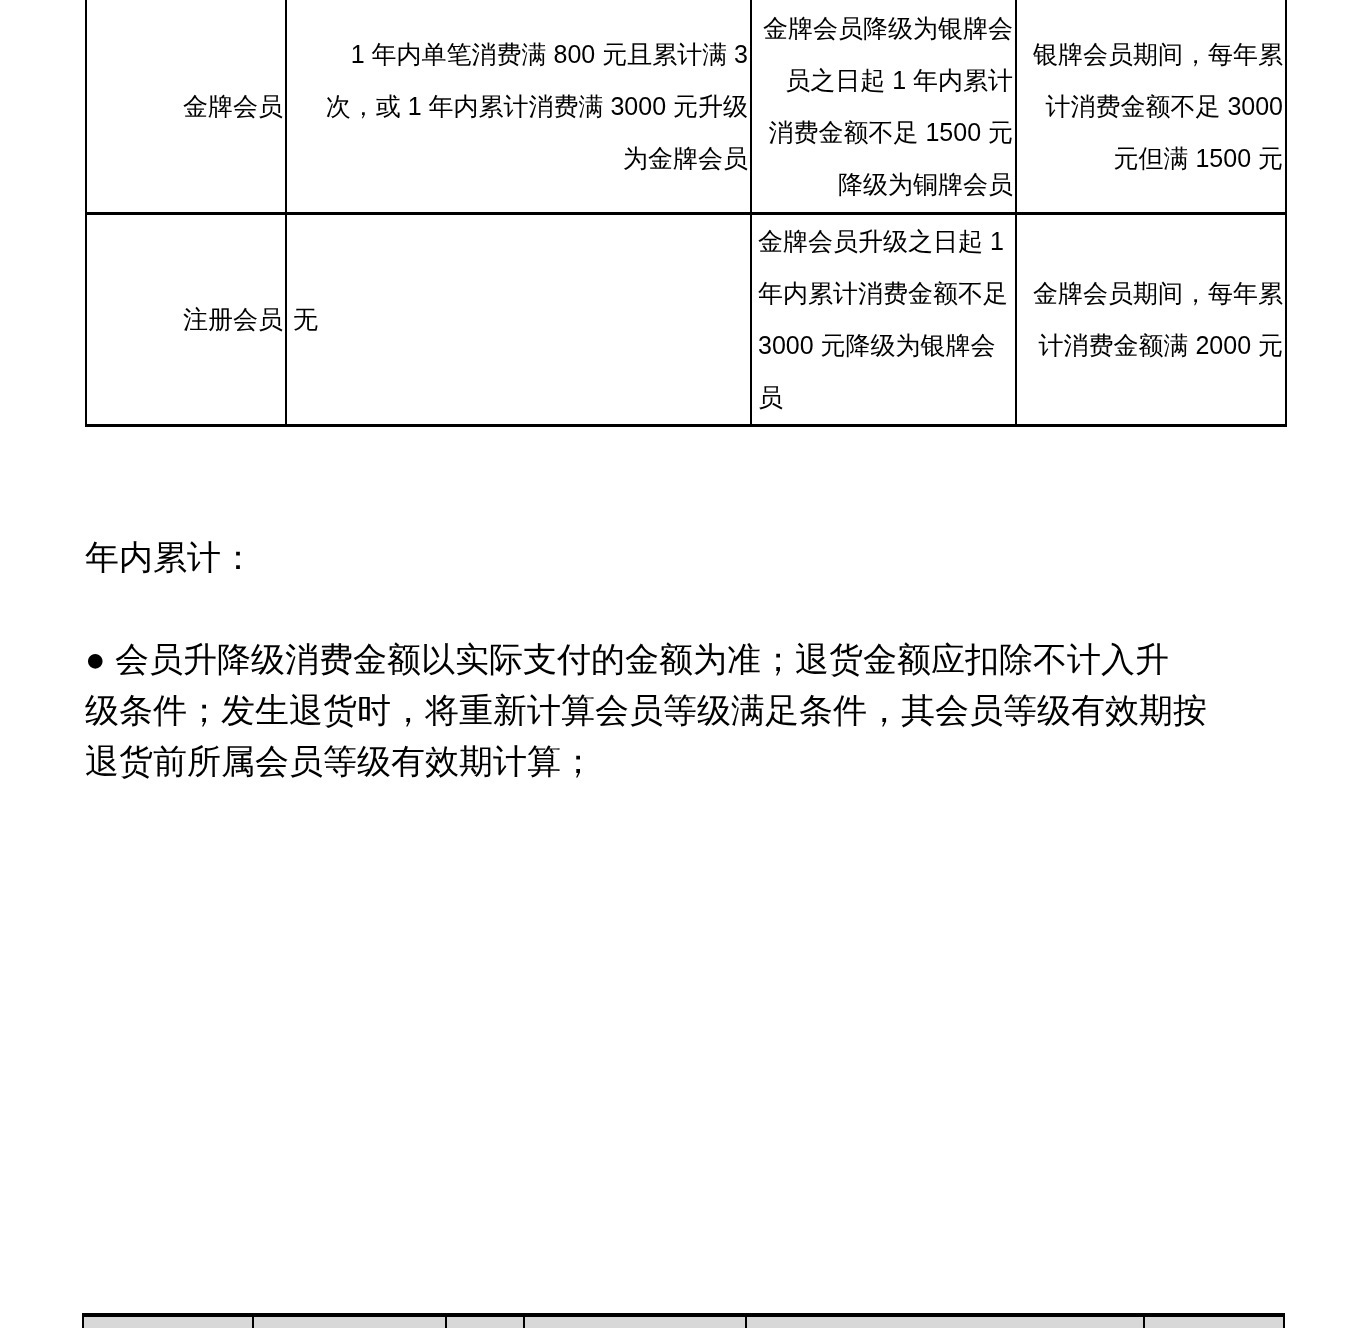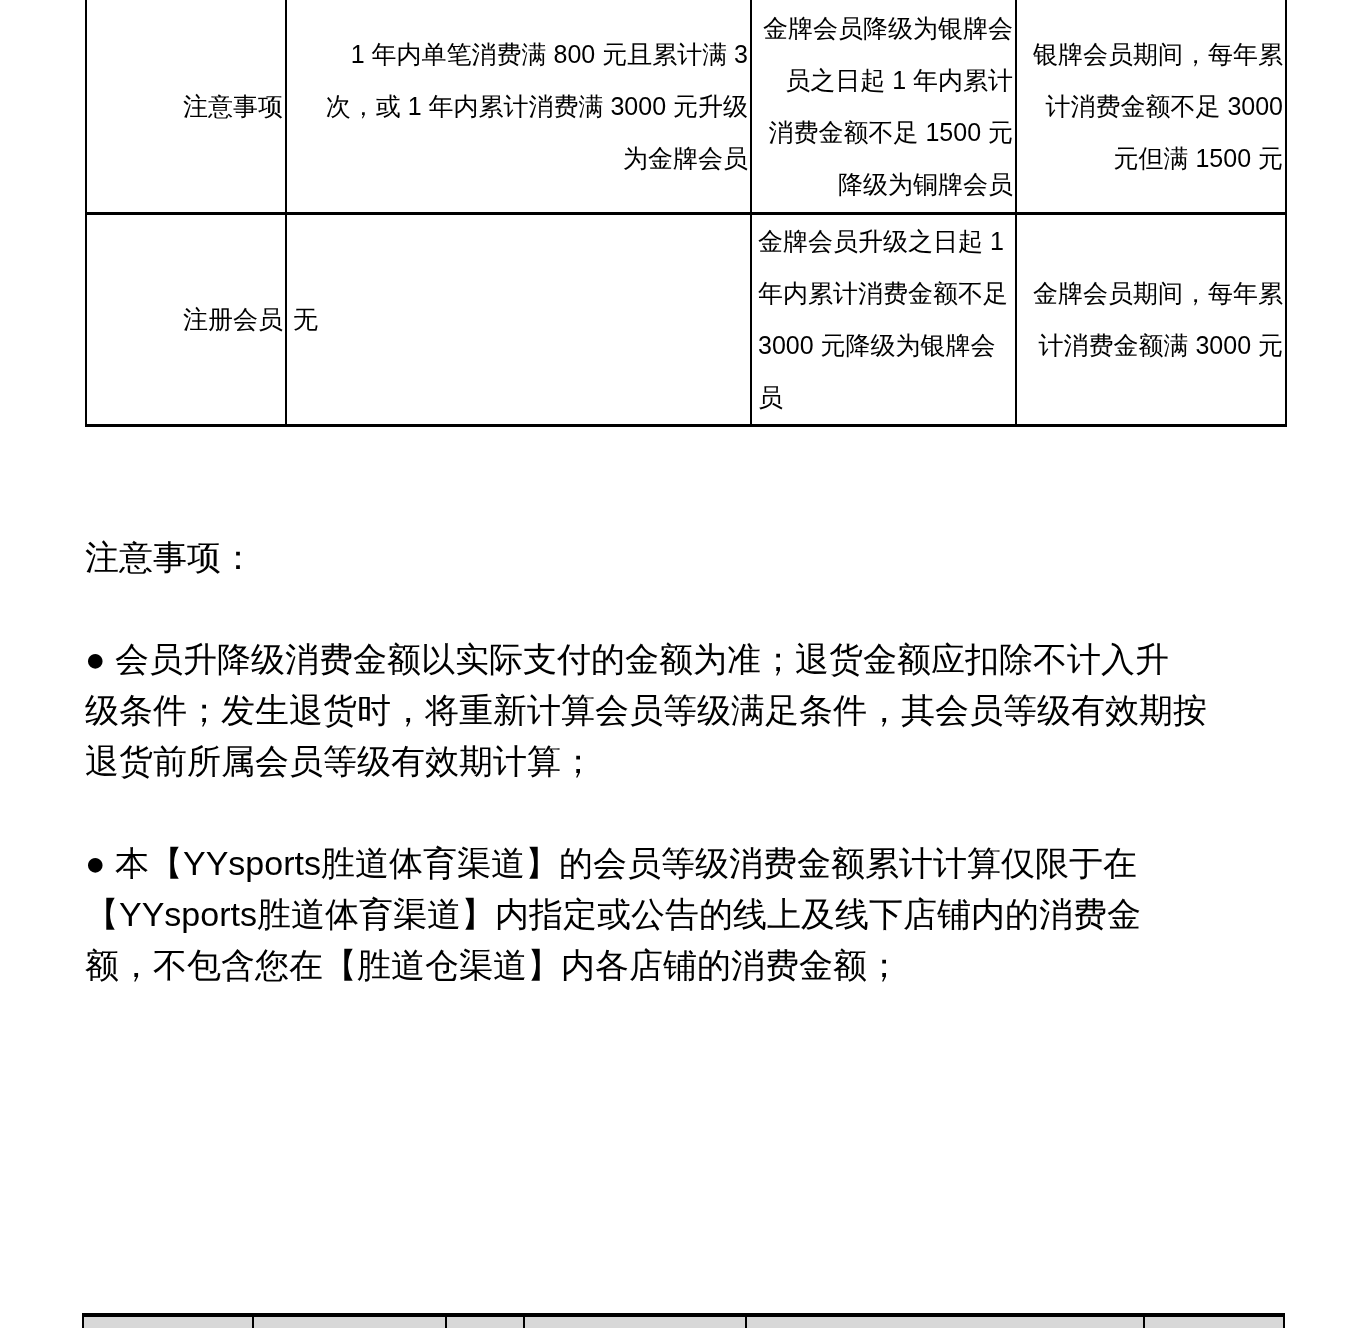--- a/index.html
+++ b/index.html
@@ -57,53 +57,50 @@
 
   <table class="level-table">
     <colgroup>
       <col style="width:200px">
         <col style="width:465px">
         <col style="width:265px">
         <col style="width:270px">
     </colgroup>
     <tbody>
         <tr class="row-1">
-      <td>注意事项</td>
+      <td>金牌会员</td>
       <td>1 年内单笔消费满 800 元且累计满 3
 次，或 1 年内累计消费满 3000 元升级
 为金牌会员</td>
       <td>金牌会员降级为银牌会
 员之日起 1 年内累计
 消费金额不足 1500 元
 降级为铜牌会员</td>
       <td>银牌会员期间，每年累
 计消费金额不足 3000
 元但满 1500 元</td>
     </tr>
     <tr class="row-2">
       <td>注册会员</td>
       <td class="align-left">无</td>
       <td class="align-left">金牌会员升级之日起 1
 年内累计消费金额不足
 3000 元降级为银牌会
 员</td>
       <td>金牌会员期间，每年累
-计消费金额满 3000 元</td>
+计消费金额满 2000 元</td>
     </tr>
   </tbody>
     </table>
 
   <div class="notes-block">
-    <div>注意事项：</div>
+    <div>年内累计：</div>
     <div>● 会员升降级消费金额以实际支付的金额为准；退货金额应扣除不计入升
 级条件；发生退货时，将重新计算会员等级满足条件，其会员等级有效期按
 退货前所属会员等级有效期计算；</div>
-    <div>● 本【YYsports胜道体育渠道】的会员等级消费金额累计计算仅限于在
-【YYsports胜道体育渠道】内指定或公告的线上及线下店铺内的消费金
-额，不包含您在【胜道仓渠道】内各店铺的消费金额；</div>
     
     
     
   </div>
 
   <table class="benefits-table">
     <colgroup>
       <col style="width:170px">
         <col style="width:193px">
         <col style="width:78px">

